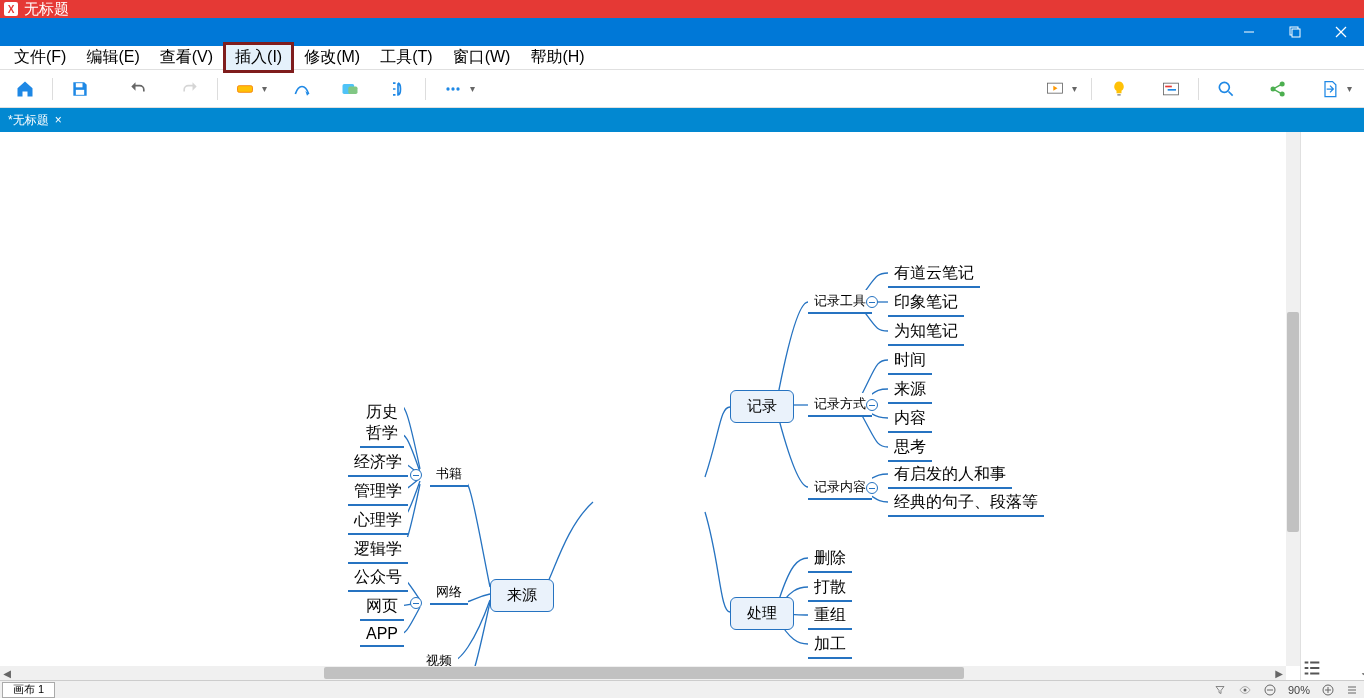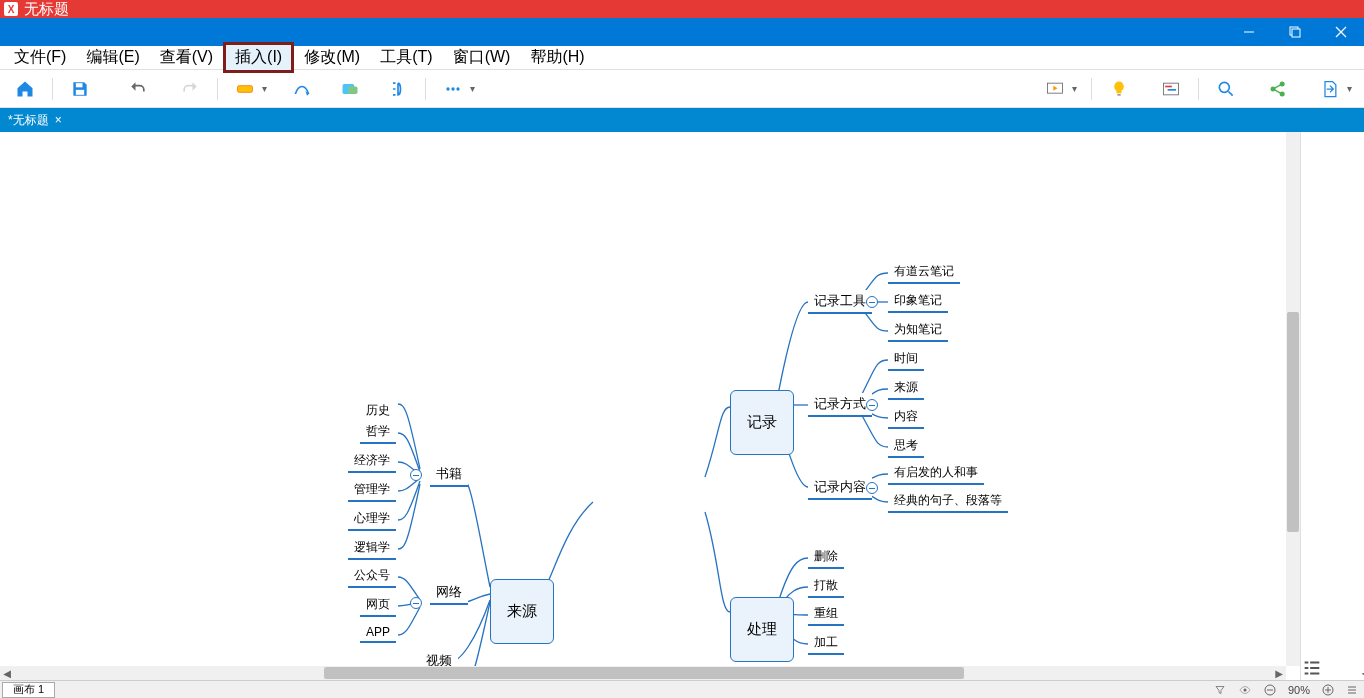--- a/index.html
+++ b/index.html
@@ -32,23 +32,23 @@
 .vscroll .vthumb{position:absolute;top:180px;height:220px;width:12px;left:1px;background:#c1c1c1;border-radius:2px}
 .sidepanel{width:64px;background:#fff;border-left:1px solid #e0e0e0;display:flex;flex-direction:row;align-items:flex-end;padding-top:18px;gap:36px}
 .sidepanel .sp{width:24px;height:24px;color:#555;cursor:pointer;display:flex;align-items:center;justify-content:center}
 .statusbar{height:18px;background:#f0f0f0;border-top:1px solid #ccc;display:flex;align-items:center;font-size:11px}
 .statusbar .sheet{background:#fff;border:1px solid #aaa;padding:0 10px;height:16px;display:flex;align-items:center;margin-left:2px}
 .statusbar .spacer{flex:1}
 .statusbar .sb{margin:0 6px;color:#444;display:flex;align-items:center;gap:2px}
 
 .node{position:absolute;background:#fff;font-size:13px}
 .node.center{border:2px solid #2673c1;border-radius:8px;padding:18px 30px;font-size:22px;left:593px;top:338px;color:#333;background:#fff}
-.node.main{border:1.5px solid #2673c1;border-radius:6px;padding:22px 16px;font-size:15px;background:#eaf2fb}
+.node.main{border:1.5px solid #2673c1;border-radius:6px;padding:6px 16px;font-size:15px;background:#eaf2fb}
 .node.sub{border-bottom:2px solid #2673c1;padding:2px 6px;font-size:13px;white-space:nowrap}
-.node.sub.small{font-size:12px}
+.node.sub.small{font-size:16px}
 svg.lines{position:absolute;inset:0;pointer-events:none}
 svg.lines path{stroke:#2673c1;stroke-width:1.3;fill:none}
 .jp{position:absolute;width:12px;height:12px;border:1.5px solid #2673c1;border-radius:50%;background:#fff}
 .jp::after{content:"";position:absolute;left:2px;right:2px;top:50%;height:1px;background:#2673c1}
 </style>
 </head>
 <body>
 
 <div class="titlebar">
   <div class="logo">X</div>

